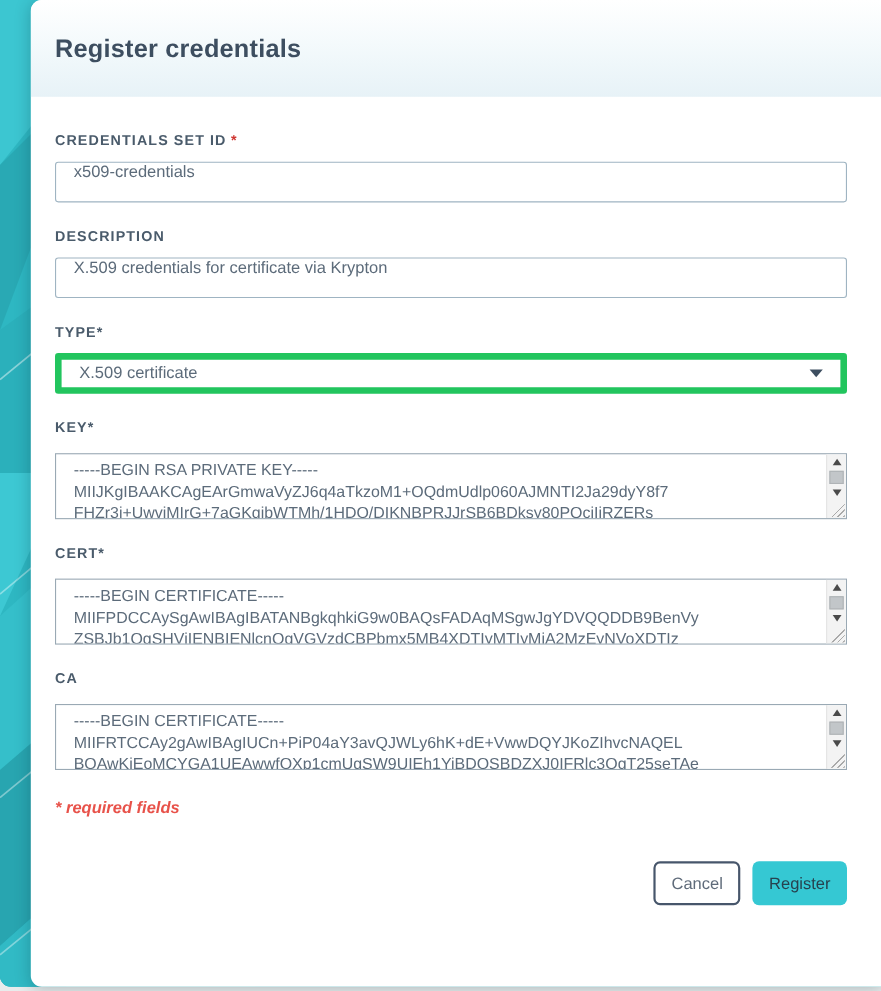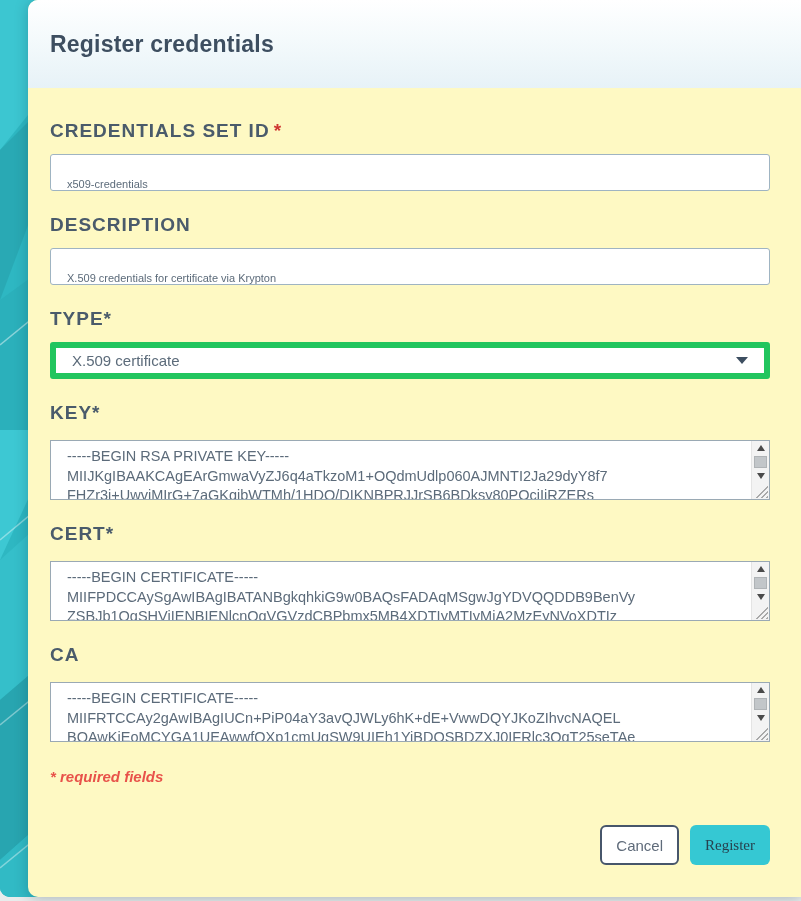--- a/index.html
+++ b/index.html
@@ -13,49 +13,49 @@
   .bg-panel {
     position:absolute; left:0; top:0; width:801px; height:897px;
     background:#2eb7c2;
     border-bottom-left-radius:10px;
     overflow:hidden;
   }
   .bg-panel svg { position:absolute; left:0; top:0; }
   
   .modal {
     position:absolute; left:28px; top:0; width:773px; height:897px;
-    background:#fef9c3;
+    background:#ffffff;
     border-radius:10px 0 0 10px;
     box-shadow:0 2px 14px rgba(0,40,50,.25);
     overflow:hidden;
   }
   .modal-header {
     height:88px;
     background:linear-gradient(180deg,#ffffff 0%,#f4fafc 45%,#e7f2f7 100%);
     display:flex; align-items:center;
     padding-left:22px;
   }
   .modal-title {
     font-size:23px; font-weight:bold; color:#3d4e60; letter-spacing:.2px;
   }
   .modal-body { padding:32px 31px 0 22px; }
   .field-label {
-    font-size:19px; font-weight:bold; color:#4a5b6b;
+    font-size:13px; font-weight:bold; color:#4a5b6b;
     letter-spacing:1px; text-transform:uppercase;
     margin-bottom:12px;
   }
   .req-red { color:#cf3732; margin-left:4px; }
   .text-input {
     width:720px; height:37px;
     border:1px solid #9fb4c2; border-radius:3px;
     background:#fff;
     font-family:"Liberation Sans", sans-serif;
-    font-size:11px; color:#5c6b7a;
+    font-size:15px; color:#5c6b7a;
     padding:0 16px;
-    display:flex; align-items:flex-end;
+    display:flex; align-items:flex-start;
   }
   .help-text {
     font-size:13.5px; color:#44535f; line-height:21px;
     margin-top:12px;
   }
   .group { margin-top:23px; }
   .select-box {
     width:720px; height:37px;
     border:6px solid #22c55e; border-radius:3px;
     background:#fff;
@@ -112,21 +112,21 @@
     min-width:68px; height:40px;
     background:#fff; border:2px solid #47566b; border-radius:6px;
     font-family:"Liberation Sans", sans-serif;
     font-size:15px; color:#5f6b7a;
     display:flex; align-items:center; justify-content:center;
     padding:16px 14px; cursor:pointer;
   }
   .btn-register {
     min-width:79px; height:40px;
     background:#35c8d3; border:none; border-radius:6px;
-    font-family:Liberation Serif, serif;
+    font-family:Liberation Sans, sans-serif;
     font-size:15px; color:#27424f;
     display:flex; align-items:center; justify-content:center;
     padding:0 15px; cursor:pointer;
   }
 </style>
 </head>
 <body>
 
 <div class="bg-panel">
   <svg width="801" height="897" viewBox="0 0 801 897">

